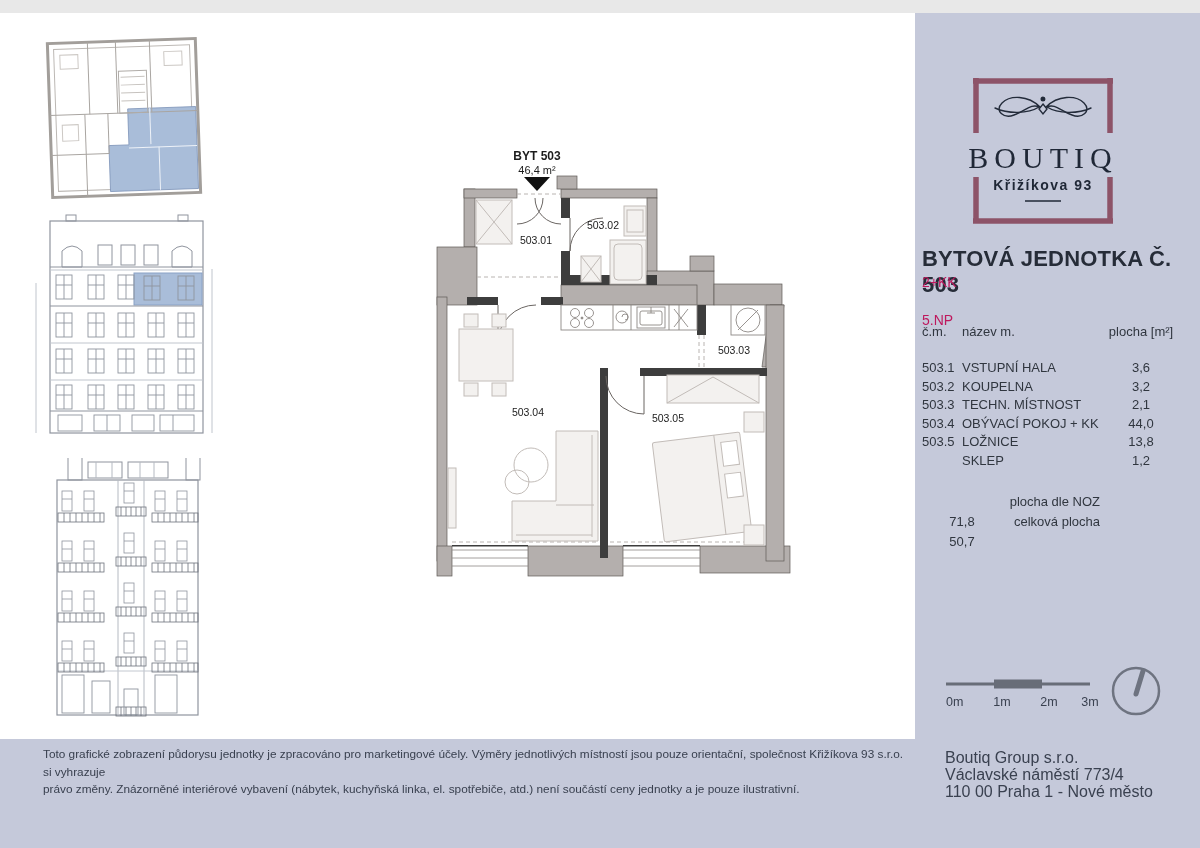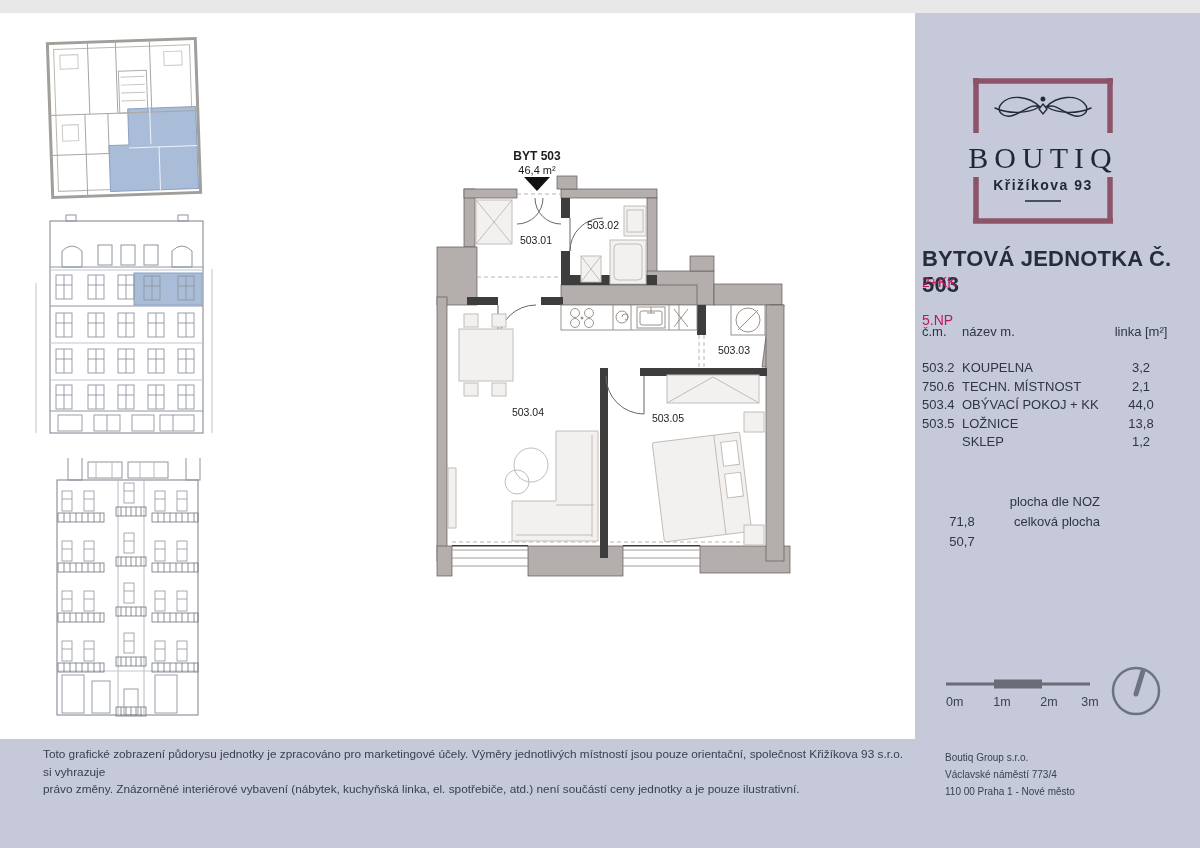--- a/index.html
+++ b/index.html
@@ -12,21 +12,21 @@
   .unit-sub{font-size:14px;color:#be185d;}
   .tbl{font-size:13px;color:#30363f;}
   .trow{display:flex;height:18.5px;line-height:18.5px;}
   .thead{display:flex;height:18px;line-height:18px;align-items:flex-end;}
   .c-num{width:40px;}
   .c-name{flex:1;}
   .c-area{width:78px;text-align:center;}
   .srow{display:flex;height:20px;line-height:20px;font-size:13px;color:#30363f;flex-direction:column;}
   .s-label{width:178px;text-align:right;}
   .s-value{width:80px;text-align:center;}
-  .addr{font-size:10px;line-height:17px;color:#3a4150;}
+  .addr{font-size:16px;line-height:17px;color:#3a4150;}
   .disc{font-size:11.8px;line-height:17.5px;color:#39404f;}
   svg{display:block;}
   .planlabel{font-size:10.5px;fill:#1c1c1c;font-family:"Liberation Sans",sans-serif;}
 </style>
 </head>
 <body>
 
 <div class="page">
 
   <svg class="abs" style="left:35px;top:10px;" width="180" height="190" viewBox="35 10 180 190">
@@ -369,30 +369,35 @@
   </svg>
 
   <div class="abs unit-title" style="left:922px;top:233px;">BYTOVÁ JEDNOTKA Č. 503</div>
   <div class="abs unit-sub" style="left:922px;top:261px;">2+KK</div>
   <div class="abs unit-sub" style="left:922px;top:299px;">5.NP</div>
 
   <div class="abs tbl" style="left:922px;top:310px;width:258px;">
     <div class="thead">
       <div class="c-num">č.m.</div>
       <div class="c-name">název m.</div>
-      <div class="c-area">linka [m²]</div>
+      <div class="c-area">plocha [m²]</div>
     </div>
     <div style="height:18px"></div>
+    <div class="trow">
+      <div class="c-num">503.1</div>
+      <div class="c-name">VSTUPNÍ HALA</div>
+      <div class="c-area">3,6</div>
+    </div>
     <div class="trow">
       <div class="c-num">503.2</div>
       <div class="c-name">KOUPELNA</div>
       <div class="c-area">3,2</div>
     </div>
     <div class="trow">
-      <div class="c-num">750.6</div>
+      <div class="c-num">503.3</div>
       <div class="c-name">TECHN. MÍSTNOST</div>
       <div class="c-area">2,1</div>
     </div>
     <div class="trow">
       <div class="c-num">503.4</div>
       <div class="c-name">OBÝVACÍ POKOJ + KK</div>
       <div class="c-area">44,0</div>
     </div>
     <div class="trow">
       <div class="c-num">503.5</div>

